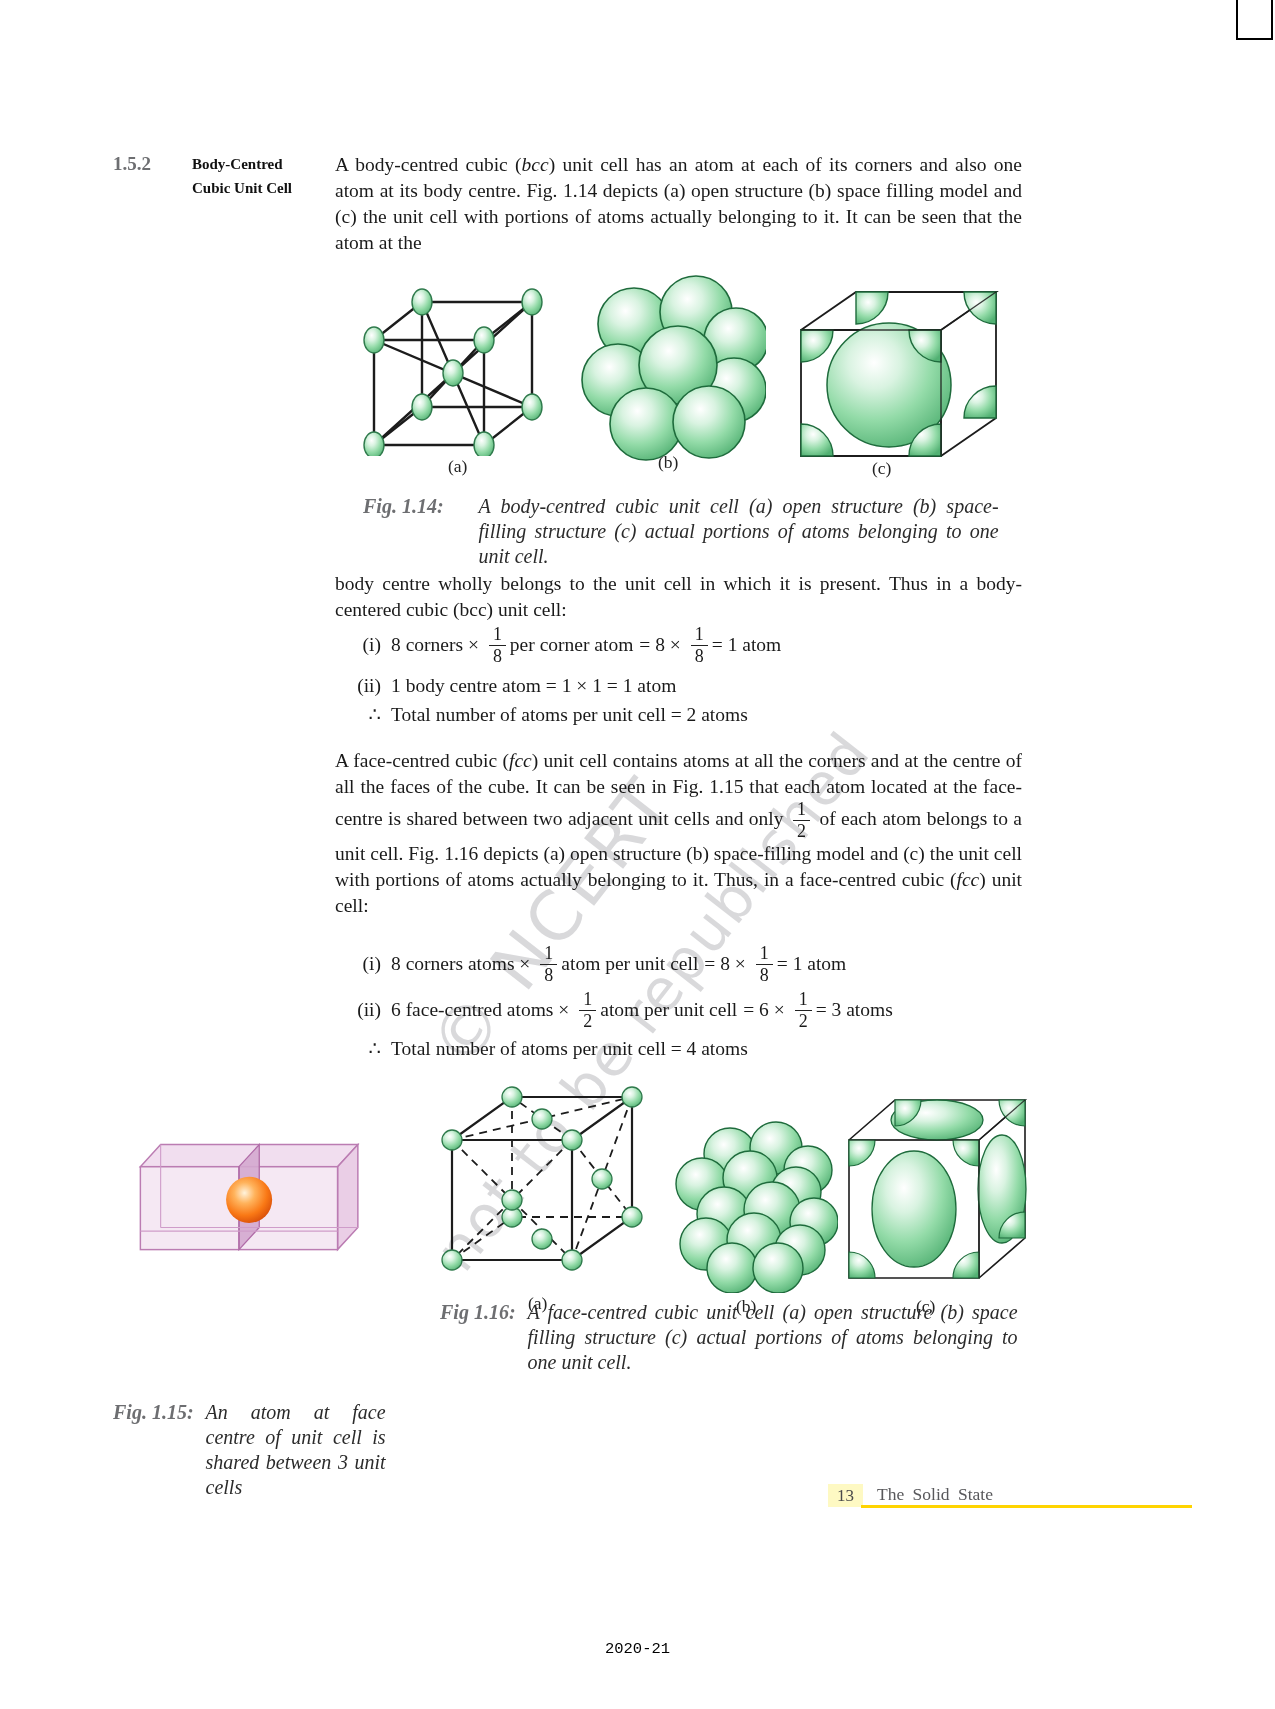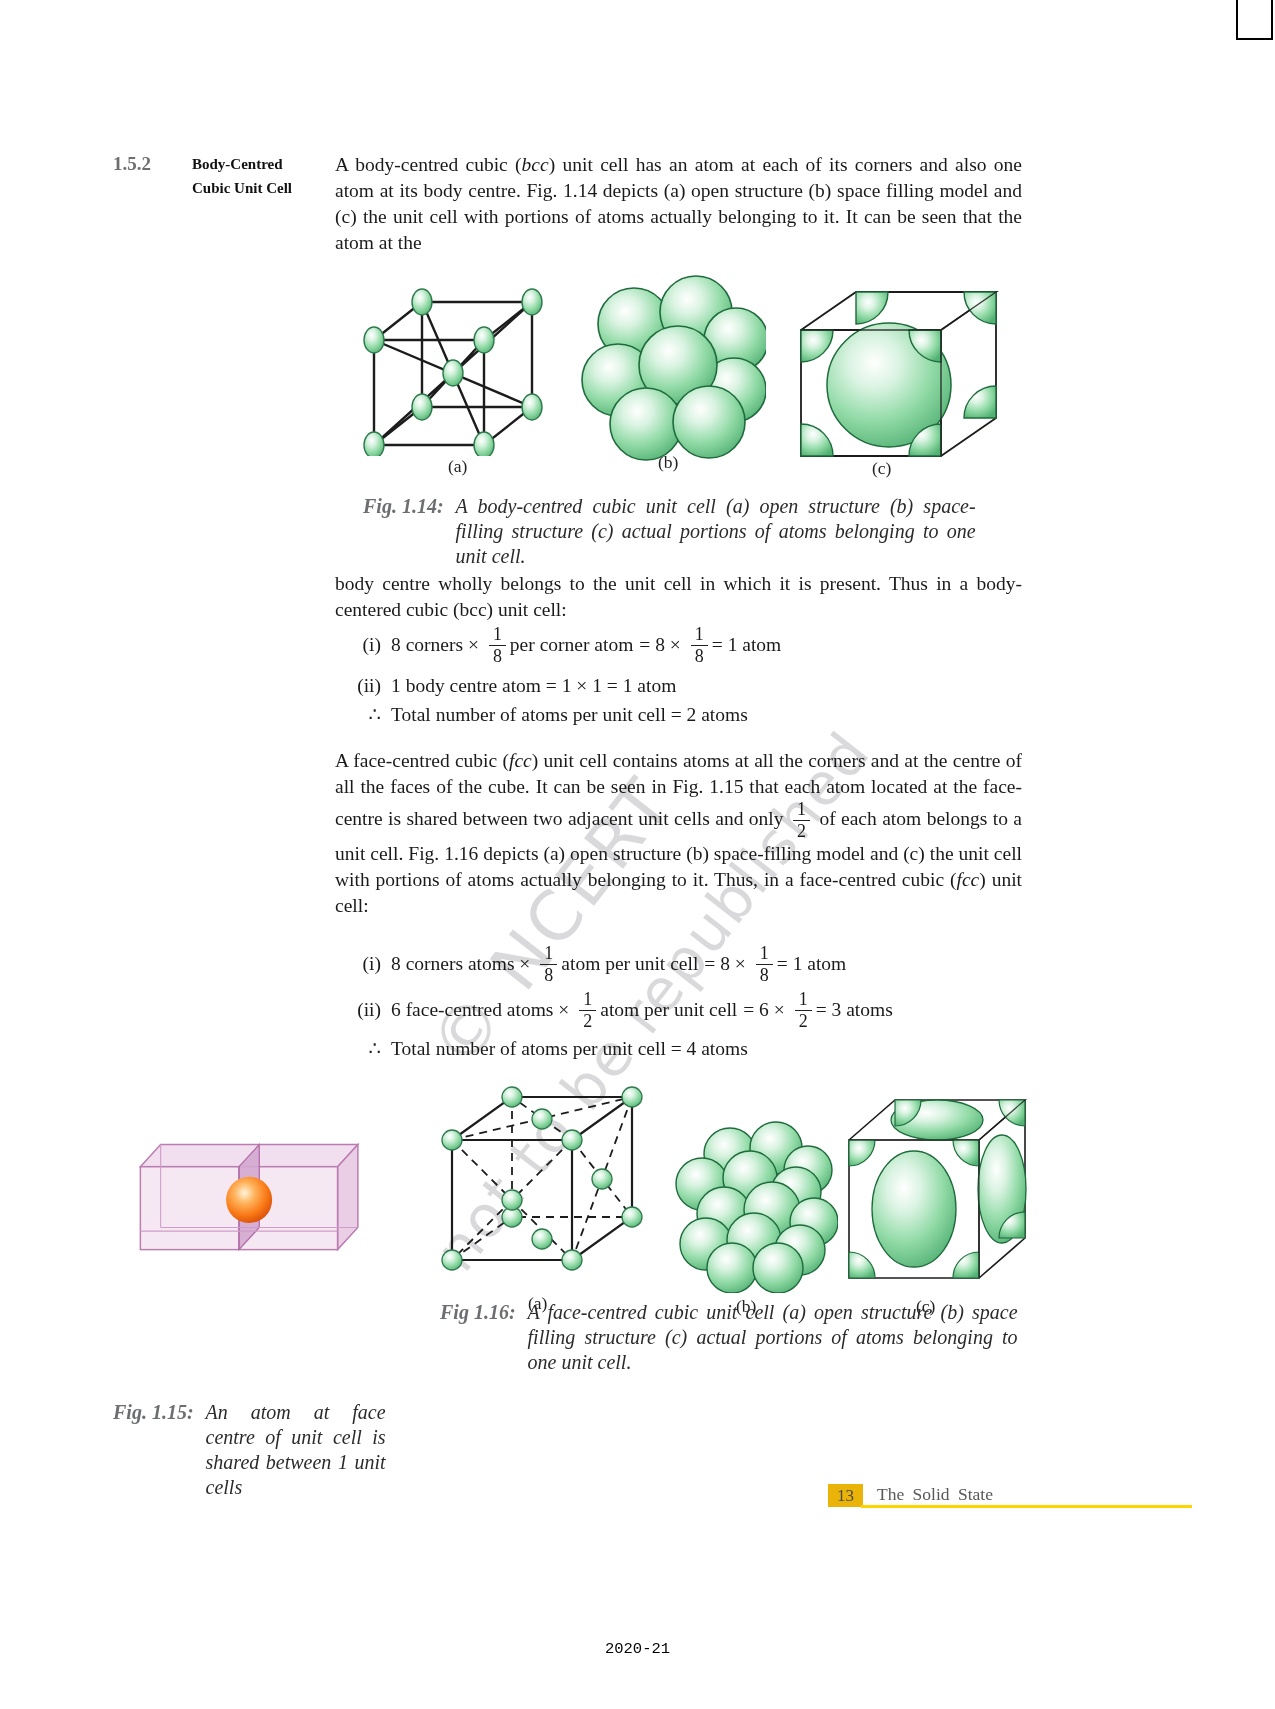--- a/index.html
+++ b/index.html
@@ -31,21 +31,21 @@
   .form-line{position:absolute;display:flex;align-items:center;font-size:19.5px;z-index:1;white-space:nowrap;}
   .form-line .marker{width:36px;text-align:right;margin-right:10px;flex:0 0 auto;}
   .form-line .seg{margin-right:6px;}
   
   .sublabel{position:absolute;font-size:17.5px;color:#222;z-index:1;}
   
   .caption{position:absolute;display:flex;font-size:20px;line-height:25px;z-index:1;}
   .cap-label{font-weight:bold;font-style:italic;color:#6d6e71;white-space:nowrap;margin-right:12px;flex:0 0 auto;}
   .cap-text{font-style:italic;color:#2b2b2b;text-align:justify;}
   
-  .pagenum-box{position:absolute;left:828px;top:1484px;width:35px;height:23px;background:#eab308;
+  .pagenum-box{position:absolute;left:828px;top:1484px;width:35px;height:23px;background:#fef9c3;
                display:flex;align-items:center;justify-content:center;font-size:17px;color:#4a4a4a;z-index:1;}
   .chapter-title{position:absolute;left:877px;top:1484px;font-size:17.5px;color:#58585b;word-spacing:4px;z-index:1;}
   .footer-rule{position:absolute;left:861px;top:1505px;width:331px;height:3px;background:#FFD400;z-index:1;}
   .year{position:absolute;left:0;right:0;top:1640px;text-align:center;
         font-family:Liberation Mono, monospace;font-size:15.5px;color:#000000;z-index:1;}
   .fig{position:absolute;z-index:1;}
   svg{display:block;}
 </style>
 </head>
 <body>
@@ -137,21 +137,21 @@
       </g>
     </g>
   </svg>
 
   <div class="sublabel" style="left:448px;top:456px;">(a)</div>
   <div class="sublabel" style="left:658px;top:452px;">(b)</div>
   <div class="sublabel" style="left:872px;top:458px;">(c)</div>
 
   <div class="caption" style="left:363px;top:494px;width:645px;">
     <div class="cap-label">Fig. 1.14:</div>
-    <div class="cap-text" style="width:520px;">A body-centred cubic unit cell (a) open structure (b) space-filling structure (c) actual portions of atoms belonging to one unit cell.</div>
+    <div class="cap-text" style="width:520px;margin-left:23px;">A body-centred cubic unit cell (a) open structure (b) space-filling structure (c) actual portions of atoms belonging to one unit cell.</div>
   </div>
 
   <div class="body-par" style="top:571px;">body centre wholly belongs to the unit cell in which it is present. Thus in a body-centered cubic (bcc) unit cell:</div>
 
   <div class="form-line" style="left:345px;top:625px;">
     <span class="marker">(i)</span>
     <span class="seg">8 corners ×</span>
     <span class="frac">
         <span class="num">1</span>
         <span class="den">8</span>
@@ -301,21 +301,21 @@
       </g>
     </g>
   </svg>
 
   <div class="sublabel" style="left:528px;top:1293px;">(a)</div>
   <div class="sublabel" style="left:736px;top:1296px;">(b)</div>
   <div class="sublabel" style="left:916px;top:1296px;">(c)</div>
 
   <div class="caption" style="left:113px;top:1400px;width:295px;">
     <div class="cap-label">Fig. 1.15:</div>
-    <div class="cap-text" style="width:180px;">An atom at face centre of unit cell is shared between 1 unit cells</div>
+    <div class="cap-text" style="width:180px;">An atom at face centre of unit cell is shared between 3 unit cells</div>
   </div>
 
   <div class="caption" style="left:440px;top:1300px;width:600px;">
     <div class="cap-label">Fig 1.16:</div>
     <div class="cap-text" style="width:490px;">A face-centred cubic unit cell (a) open structure (b) space filling structure (c) actual portions of atoms belonging to one unit cell.</div>
   </div>
 
   <div class="pagenum-box">
     <span>13</span>
   </div>

